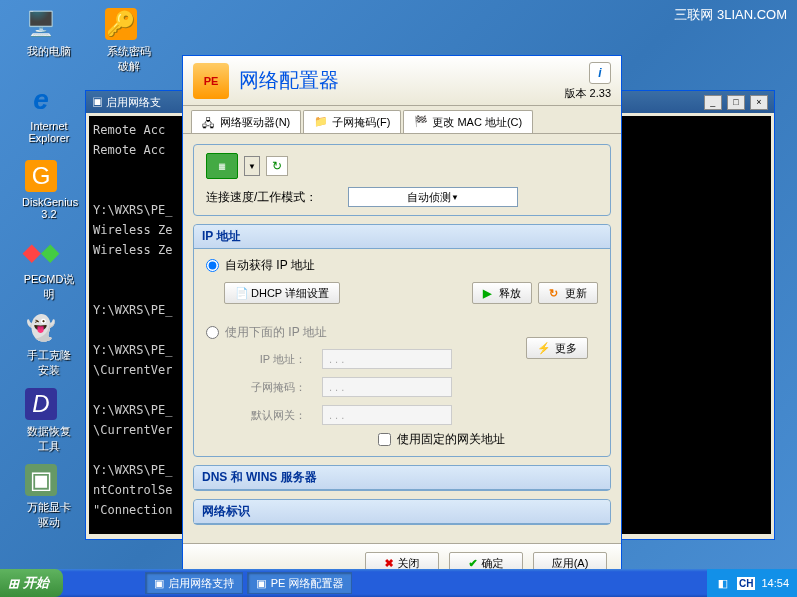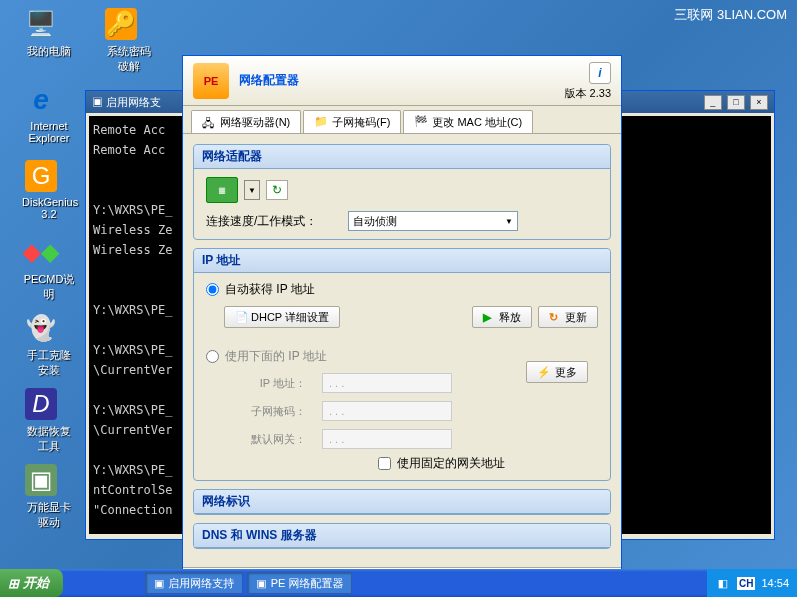--- a/index.html
+++ b/index.html
@@ -17,21 +17,21 @@
 
 .console { position: absolute; top: 90px; left: 85px; width: 690px; height: 450px; background: #ece9d8; border: 1px solid #0054e3; z-index: 10; }
 .console-title { background: linear-gradient(#3a6ea5, #2a5a95); height: 22px; color: #fff; font-size: 11px; padding: 3px 6px; display: flex; align-items: center; justify-content: space-between; }
 .console-btns span { display: inline-block; width: 18px; height: 15px; background: #e8e8e8; border: 1px solid #888; margin-left: 2px; text-align: center; font-size: 9px; line-height: 13px; color: #000; }
 .console-body { background: #000; margin: 3px; height: calc(100% - 30px); padding: 4px; color: #ccc; font-family: Consolas, monospace; font-size: 12px; line-height: 20px; white-space: pre; overflow: hidden; }
 
 
 .dialog { position: absolute; top: 55px; left: 182px; width: 440px; background: #ece9d8; border: 1px solid #0054e3; z-index: 20; font-size: 12px; color: #000; }
 .dlg-head { height: 50px; background: linear-gradient(#fff, #ece9d8); display: flex; align-items: center; padding: 0 10px; border-bottom: 1px solid #aca899; position: relative; }
 .dlg-head-icon { width: 36px; height: 36px; margin-right: 10px; background: linear-gradient(#fc6, #f90); border-radius: 4px; display: flex; align-items: center; justify-content: center; color: #c00; font-weight: bold; font-size: 11px; }
-.dlg-title { color: #0054e3; font-size: 12px; font-weight: bold; }
+.dlg-title { color: #0054e3; font-size: 20px; font-weight: normal; }
 .dlg-info { position: absolute; right: 10px; top: 6px; text-align: right; }
 .dlg-info .info-btn { width: 22px; height: 22px; border: 1px solid #aca899; background: #fff; border-radius: 3px; display: inline-flex; align-items: center; justify-content: center; color: #06c; font-weight: bold; font-style: italic; }
 .dlg-version { font-size: 11px; margin-top: 2px; }
 
 
 .tabs { height: 28px; background: #ece9d8; display: flex; border-bottom: 1px solid #aca899; padding: 4px 8px 0; }
 .tab { padding: 4px 10px; border: 1px solid #aca899; border-bottom: none; background: #fff; margin-right: 2px; border-radius: 2px 2px 0 0; font-size: 11px; display: flex; align-items: center; cursor: pointer; }
 .tab .ti { width: 14px; height: 14px; margin-right: 4px; display: inline-block; }
 
 
@@ -39,21 +39,21 @@
 .group { border: 1px solid #7ba7ce; border-radius: 4px; margin-bottom: 8px; background: #ece9d8; }
 .group-hd { background: linear-gradient(#dbeaf9, #c5d8f0); color: #003399; font-weight: bold; font-size: 12px; padding: 3px 8px; border-bottom: 1px solid #7ba7ce; border-radius: 4px 4px 0 0; }
 .group-bd { padding: 8px 12px; }
 .row { display: flex; align-items: center; margin-bottom: 8px; gap: 6px; }
 .nic-icon { width: 32px; height: 26px; background: #4a4; border: 1px solid #080; border-radius: 2px; display: flex; align-items: center; justify-content: center; color: #fff; font-size: 8px; }
 .sel { flex: 1; height: 20px; border: 1px solid #f00; background: #1a4c9c; color: #fff; padding: 0 4px; font-size: 11px; display: flex; align-items: center; }
 .sel-arrow { width: 16px; height: 20px; background: #ece9d8; border: 1px solid #888; display: flex; align-items: center; justify-content: center; font-size: 8px; }
 .sm-btn { width: 22px; height: 20px; border: 1px solid #aca899; background: #fff; display: flex; align-items: center; justify-content: center; color: #080; }
 .lbl-row { display: flex; align-items: center; gap: 12px; }
 .lbl-txt { min-width: 130px; }
-.combo { width: 170px; height: 20px; border: 1px solid #7f9db9; background: #fff; padding: 0 4px; display: flex; align-items: center; justify-content: space-between; font-size: 11px; }
+.combo { width: 170px; height: 20px; border: 1px solid #7f9db9; background: #fff; padding: 0 4px; display: flex; align-items: center; justify-content: center; font-size: 11px; }
 .radio { display: flex; align-items: center; gap: 6px; margin-bottom: 8px; }
 .radio input { margin: 0; }
 .btn { height: 22px; padding: 0 10px; border: 1px solid #aca899; background: linear-gradient(#fff, #e8e8e8); border-radius: 2px; display: inline-flex; align-items: center; gap: 4px; font-size: 11px; cursor: pointer; }
 .btn .bi { width: 12px; height: 12px; display: inline-block; }
 .ip-grid { display: grid; grid-template-columns: 80px 130px; gap: 8px 16px; align-items: center; margin-left: 20px; }
 .ip-grid .gl { font-size: 11px; color: #888; text-align: right; }
 .ip-box { width: 130px; height: 20px; border: 1px solid #ccc; background: #f5f5f5; color: #aaa; font-size: 11px; display: flex; align-items: center; padding: 0 6px; }
 .chk { display: flex; align-items: center; gap: 6px; margin-left: 172px; margin-top: 6px; }
 .chk input { width: 13px; height: 13px; }
 .more-btn { position: absolute; right: 22px; }
@@ -169,21 +169,20 @@
       </div>
     <div class="tab">
         <span class="ti">🏁</span>
         <span>更改 MAC 地址(C)</span>
       </div>
   </div>
 
   <div class="content">
 
     <div class="group">
-      <div class="group-hd">网络适配器</div>
       <div class="group-bd">
         <div class="row">
           <div class="nic-icon">▦</div>
           <div class="sel-arrow">▼</div>
           <div class="sm-btn">↻</div>
         </div>
         <div class="lbl-row">
           <div class="lbl-txt">连接速度/工作模式：</div>
           <div class="combo">
             <span>自动侦测</span>
@@ -232,25 +231,25 @@
             <span>更多</span>
           </div>
         <div class="chk">
           <input type="checkbox" style="">
           <span>使用固定的网关地址</span>
         </div>
       </div>
     </div>
 
     <div class="group collapsed">
+      <div class="group-hd">DNS 和 WINS 服务器</div>
+
+    </div>
+    <div class="group collapsed">
       <div class="group-hd">网络标识</div>
-
-    </div>
-    <div class="group collapsed">
-      <div class="group-hd">DNS 和 WINS 服务器</div>
 
     </div>
   </div>
 
   <div class="dlg-foot">
     <div class="btn">
         <span style="color:#d00;font-weight:bold">✖</span>
         <span>关闭</span>
       </div>
     <div class="btn">

